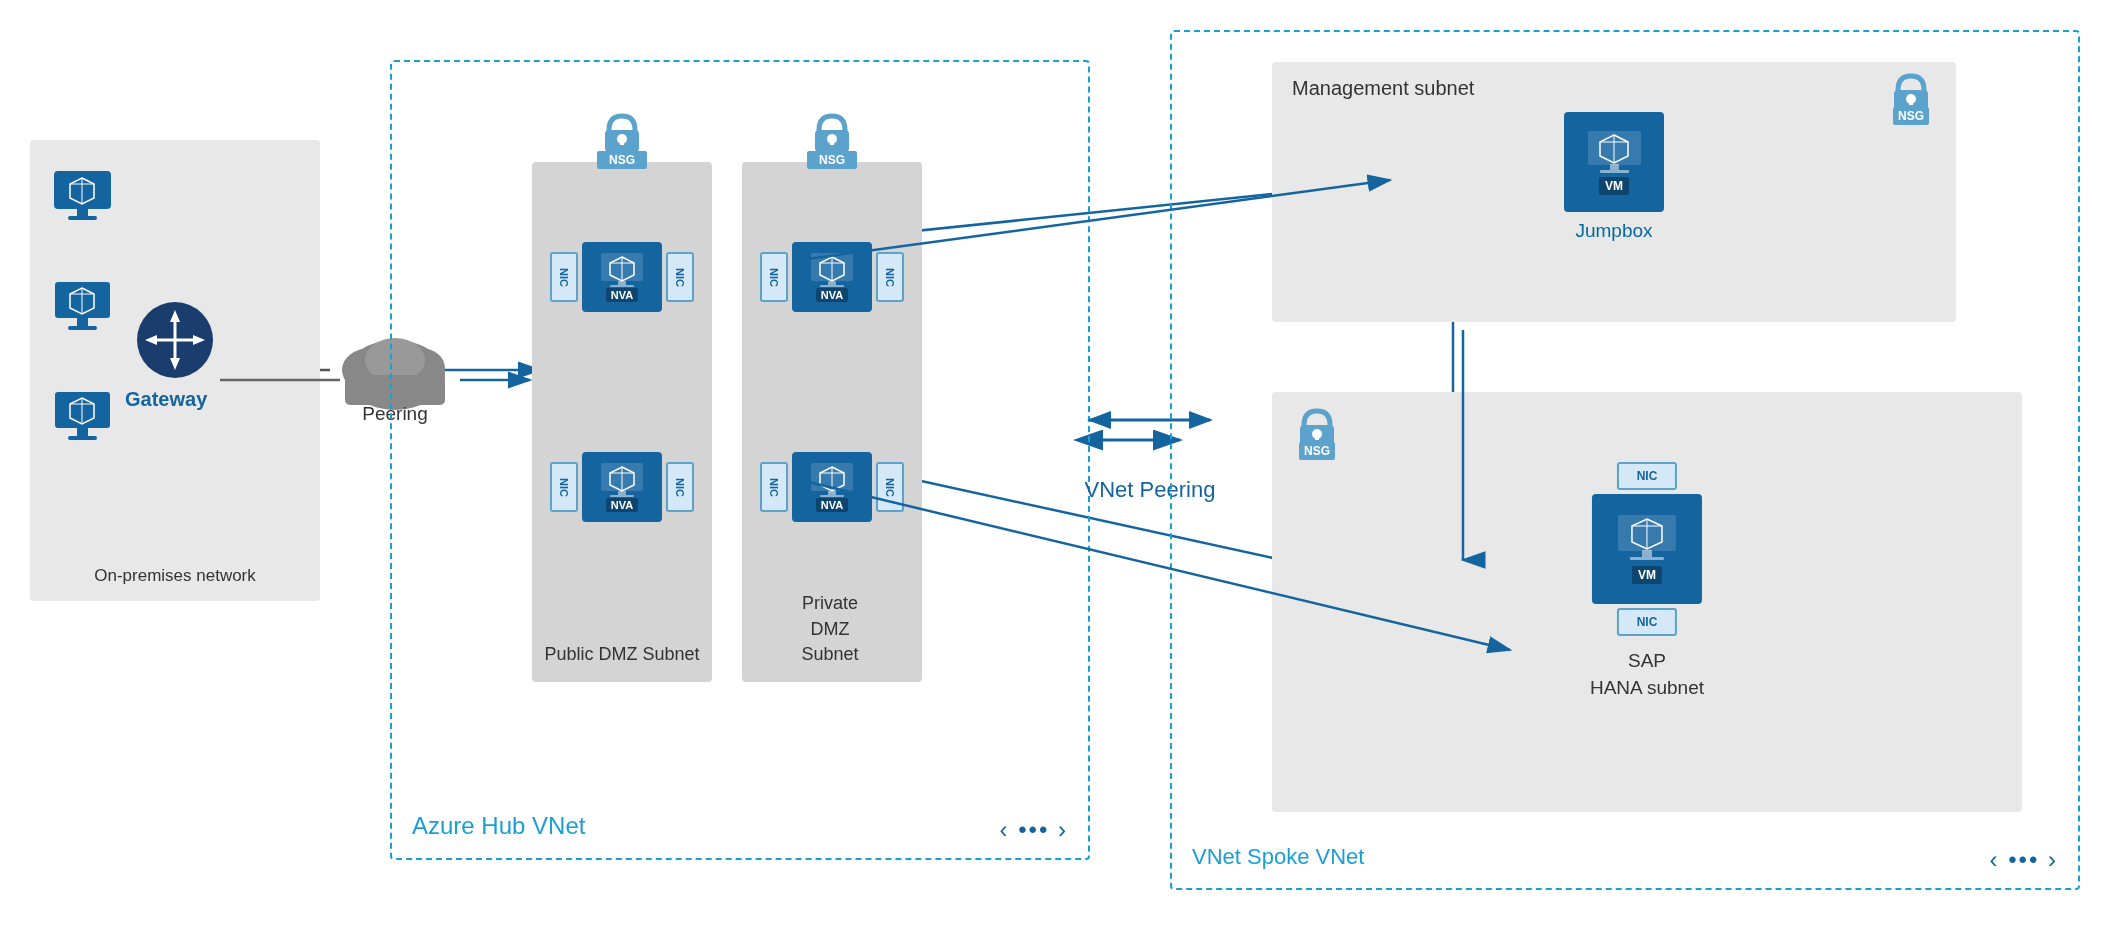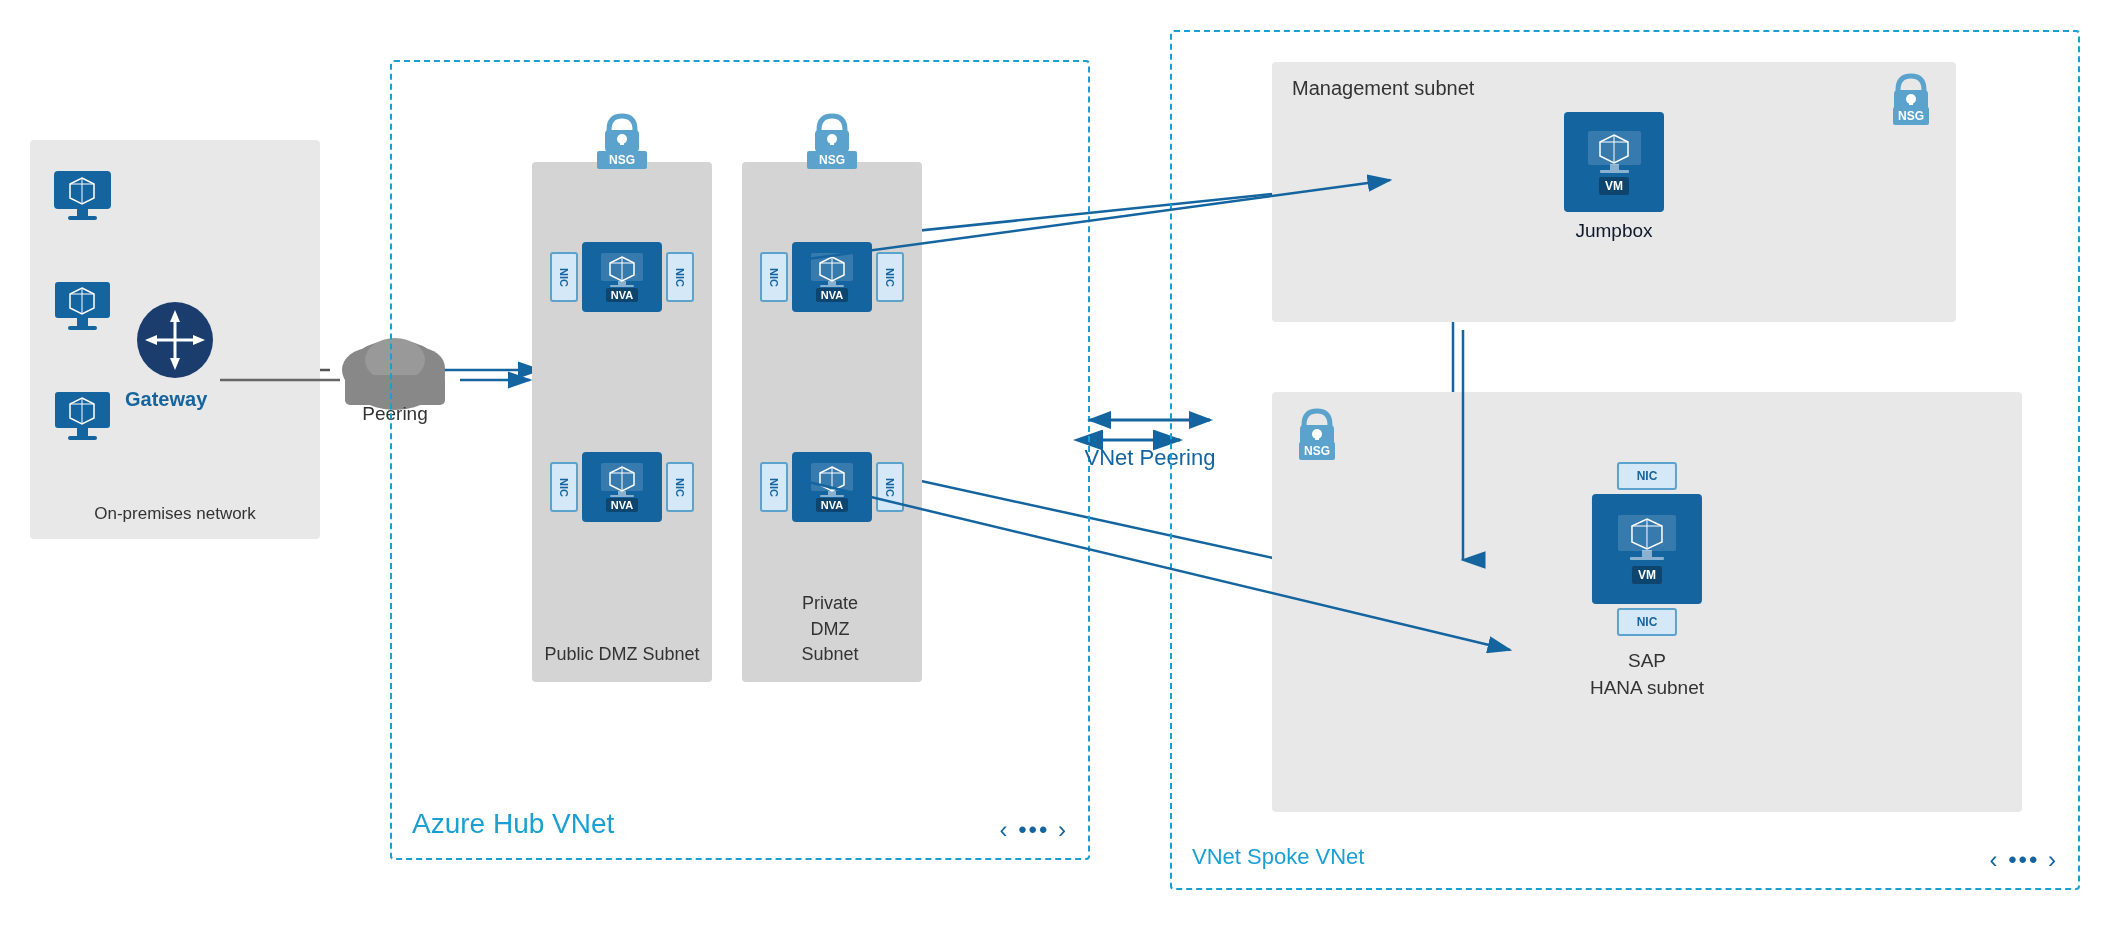--- a/index.html
+++ b/index.html
@@ -18,21 +18,21 @@
       position: relative;
       background: #fff;
     }
 
     
     .onprem-box {
       position: absolute;
       left: 30px;
       top: 140px;
       width: 290px;
-      height: 399px;
+      height: 461px;
       background: #e8e8e8;
       border-radius: 4px;
     }
 
     
     .hub-vnet-box {
       position: absolute;
       left: 390px;
       top: 60px;
       width: 700px;
@@ -200,21 +200,21 @@
       <ellipse cx="35" cy="50" rx="28" ry="22" fill="#888"></ellipse>
       <ellipse cx="85" cy="48" rx="25" ry="20" fill="#888"></ellipse>
       <ellipse cx="60" cy="40" rx="30" ry="22" fill="#999"></ellipse>
       <rect x="10" y="55" width="100" height="30" fill="#888" rx="5"></rect>
     </svg>
     <div style="position:absolute; bottom:-5px; left:0; right:0; text-align:center; font-size:19px; color:#333;">Peering</div>
   </div>
 
   <div class="hub-vnet-box">
 
-    <div style="position:absolute; bottom:18px; left:20px; font-size:28px; color:#1a9fd4; font-weight:500;">Azure Hub VNet</div>
+    <div style="position:absolute; bottom:18px; left:20px; font-size:24px; color:#1a9fd4; font-weight:500;">Azure Hub VNet</div>
 
     <div style="position:absolute; bottom:14px; right:20px; font-size:24px; color:#1464a0; letter-spacing:2px;">‹ ••• ›</div>
 
     <div class="public-dmz-box">
 
       <div style="position:absolute; top:-50px; left:50%; transform:translateX(-50%);">
         <svg width="50" height="40" viewBox="0 0 50 40">
           <rect x="8" y="18" width="34" height="22" rx="4" fill="#5ba3cc"></rect>
           <path d="M12 18 Q12 4 25 4 Q38 4 38 18" fill="none" stroke="#5ba3cc" stroke-width="5" stroke-linecap="round"></path>
           <circle cx="25" cy="27" r="5" fill="white"></circle>
@@ -310,21 +310,21 @@
           <div style="color:white; font-size:11px; font-weight:bold; background:rgba(0,0,0,0.3); padding:1px 5px; border-radius:2px;">NVA</div>
         </div>
         <div style="background:#d4e8f8; border:2px solid #5ba3cc; border-radius:3px; font-size:11px; font-weight:bold; color:#1464a0; width:28px; height:50px; display:flex; align-items:center; justify-content:center; writing-mode:vertical-rl;">NIC</div>
       </div>
 
       <div style="position:absolute; bottom:15px; left:0; right:4px; text-align:center; font-size:18px; color:#333; line-height:1.4;">Private<br>DMZ<br>Subnet</div>
     </div>
 
   </div>
 
-  <div style="position:absolute; left:1080px; top:400px; display:flex; flex-direction:column; align-items:center;">
+  <div style="position:absolute; left:1080px; top:400px; display:flex; flex-direction:column; align-items:center;gap:32px;">
 
     <svg width="140" height="40" viewBox="0 0 140 40">
       <defs>
         <marker id="ah-r" markerWidth="8" markerHeight="6" refX="7" refY="3" orient="auto">
           <polygon points="0 0, 8 3, 0 6" fill="#1464a0"></polygon>
         </marker>
         <marker id="ah-l" markerWidth="8" markerHeight="6" refX="1" refY="3" orient="auto">
           <polygon points="8 0, 0 3, 8 6" fill="#1464a0"></polygon>
         </marker>
       </defs>
@@ -358,21 +358,21 @@
           <svg width="55" height="45" viewBox="0 0 55 45">
             <rect x="1" y="1" width="53" height="34" rx="2" fill="#fff" fill-opacity="0.15"></rect>
             <polygon points="27,5 41,12 41,26 27,33 13,26 13,12" fill="none" stroke="white" stroke-width="1.5"></polygon>
             <line x1="27" y1="5" x2="27" y2="33" stroke="white" stroke-width="1"></line>
             <line x1="13" y1="12" x2="41" y2="12" stroke="white" stroke-width="1"></line>
             <rect x="23" y="34" width="9" height="6" fill="white" fill-opacity="0.5"></rect>
             <rect x="13" y="40" width="29" height="3" rx="1" fill="white" fill-opacity="0.5"></rect>
           </svg>
           <div style="color:white; font-size:12px; font-weight:bold; background:rgba(0,0,0,0.3); padding:2px 6px; border-radius:2px; margin-top:2px;">VM</div>
         </div>
-        <div style="font-size:19px; color:#0f172a; margin-top:8px;">Jumpbox</div>
+        <div style="font-size:19px; color:#0369a1; margin-top:8px;">Jumpbox</div>
       </div>
     </div>
 
     <div class="sap-subnet-box">
 
       <div style="position:absolute; top:15px; left:20px; display:flex; flex-direction:column; align-items:center;">
         <svg width="50" height="40" viewBox="0 0 50 40">
           <rect x="8" y="18" width="34" height="22" rx="4" fill="#5ba3cc"></rect>
           <path d="M12 18 Q12 4 25 4 Q38 4 38 18" fill="none" stroke="#5ba3cc" stroke-width="5" stroke-linecap="round"></path>
           <circle cx="25" cy="27" r="5" fill="white"></circle>

